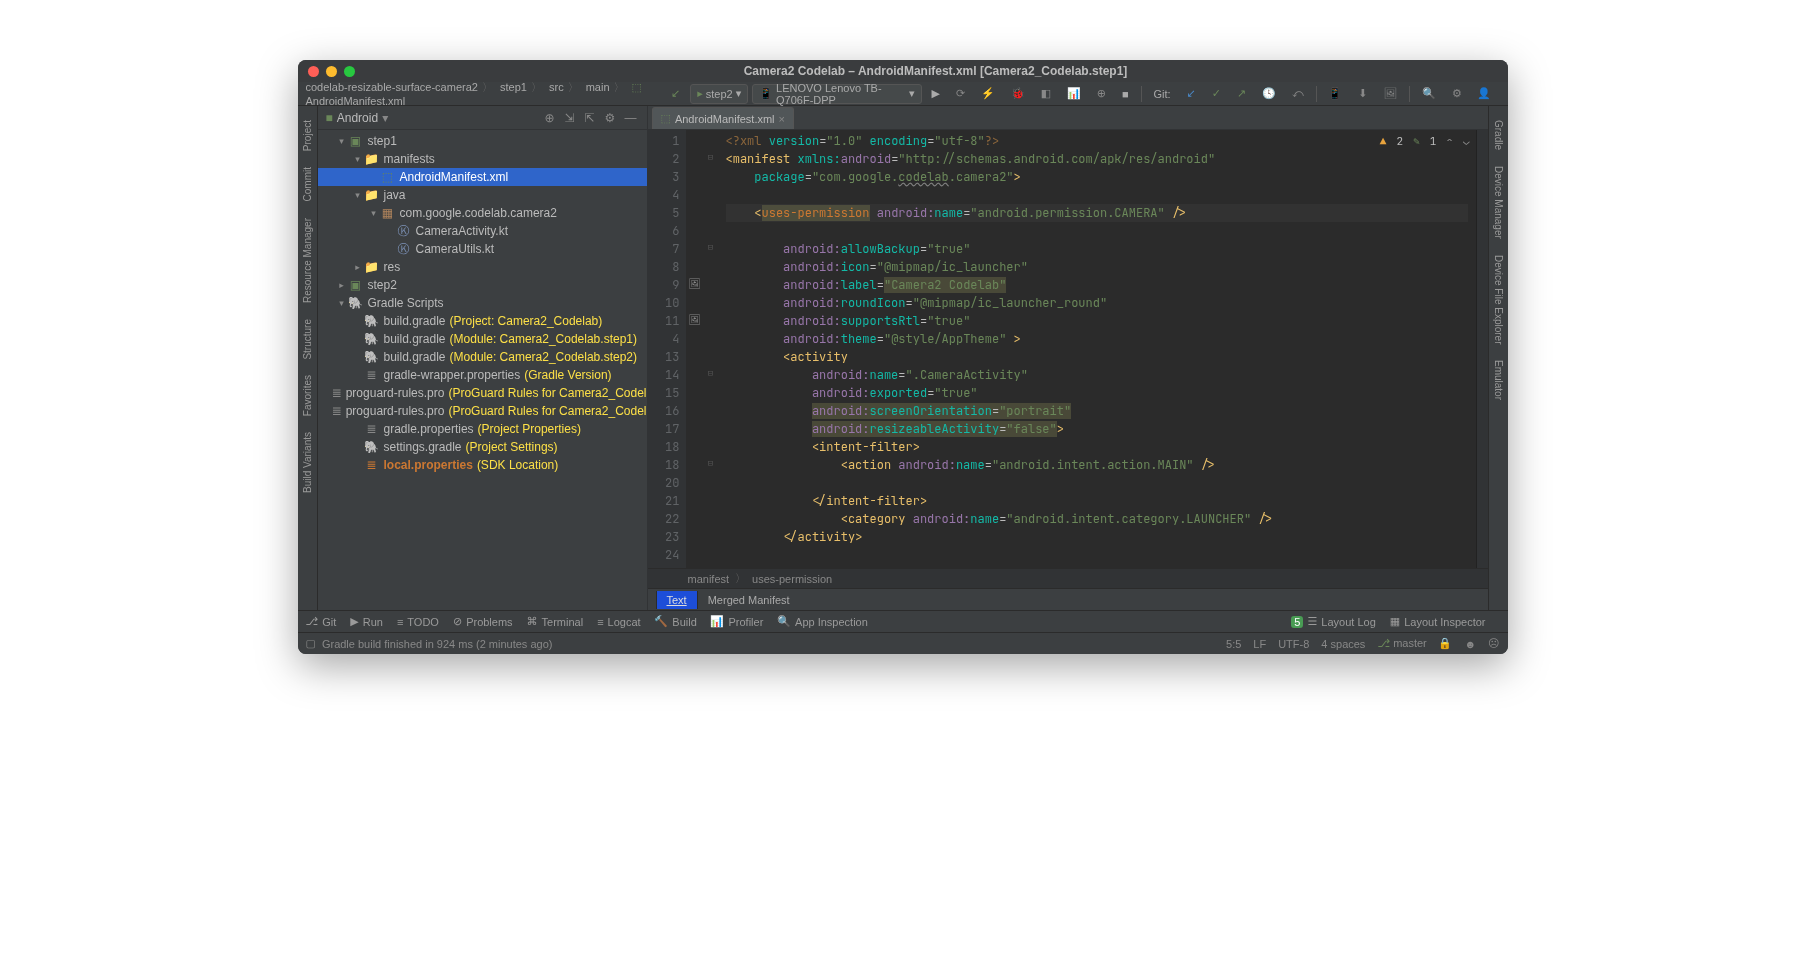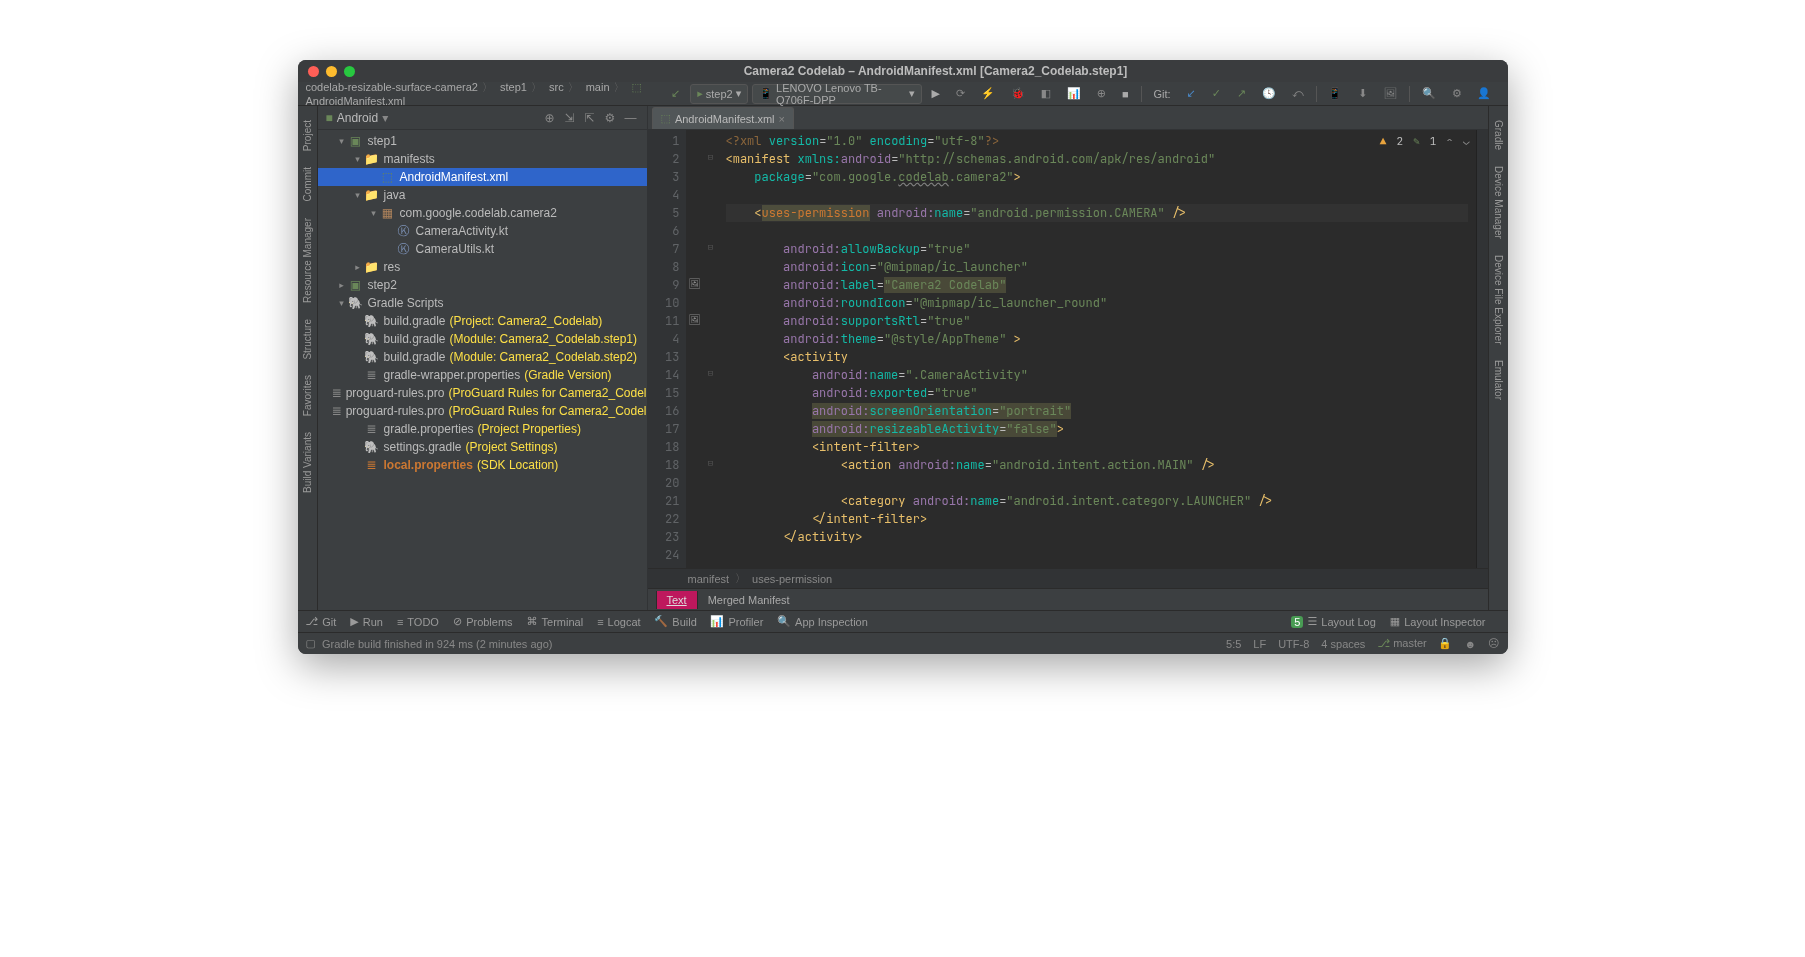--- a/index.html
+++ b/index.html
@@ -198,21 +198,21 @@
 
   .bottom-tabs {
     height: 22px; background: #3c3f41;
     display: flex; align-items: center;
     padding-left: 8px; font-size: 11px;
     border-top: 1px solid #2b2b2b;
   }
   .bottom-tabs .btab {
     padding: 3px 10px; color: #aaa; border-left: 1px solid #2b2b2b;
   }
-  .bottom-tabs .btab.active { background: #be185d; color: #ddd; text-decoration: underline; }
+  .bottom-tabs .btab.active { background: #1d4ed8; color: #ddd; text-decoration: underline; }
 
   .tool-window-bar {
     height: 22px; background: #3c3f41;
     display: flex; align-items: center;
     padding: 0 8px; font-size: 11px;
     border-top: 1px solid #2b2b2b;
   }
   .tool-window-bar .twi { display:flex; align-items:center; gap:4px; margin-right:14px; color:#9a9a9a; }
   .tool-window-bar .spacer { flex: 1; }
 
@@ -537,22 +537,22 @@
             <div class="cl">        <span class="c-ns">android:</span><span class="c-attr">supportsRtl</span>=<span class="c-str">"true"</span></div>
             <div class="cl">        <span class="c-ns">android:</span><span class="c-attr">theme</span>=<span class="c-str">"@style/AppTheme"</span> <span class="c-br">&gt;</span></div>
             <div class="cl">        <span class="c-br">&lt;</span><span class="c-tag">activity</span></div>
             <div class="cl">            <span class="c-ns">android:</span><span class="c-attr">name</span>=<span class="c-str">".CameraActivity"</span></div>
             <div class="cl">            <span class="c-ns">android:</span><span class="c-attr">exported</span>=<span class="c-str">"true"</span></div>
             <div class="cl">            <span class="hl"><span class="c-ns">android:</span><span class="c-attr">screenOrientation</span>=<span class="c-str">"portrait"</span></span></div>
             <div class="cl">            <span class="hl"><span class="c-ns">android:</span><span class="c-attr">resizeableActivity</span>=<span class="c-str">"false"</span></span><span class="c-br">&gt;</span></div>
             <div class="cl">            <span class="c-br">&lt;</span><span class="c-tag">intent-filter</span><span class="c-br">&gt;</span></div>
             <div class="cl">                <span class="c-br">&lt;</span><span class="c-tag">action</span> <span class="c-ns">android:</span><span class="c-attr">name</span>=<span class="c-str">"android.intent.action.MAIN"</span> <span class="c-br">/&gt;</span></div>
             <div class="cl"></div>
+            <div class="cl">            <span class="c-br">&lt;/</span><span class="c-tag">intent-filter</span><span class="c-br">&gt;</span></div>
             <div class="cl">                <span class="c-br">&lt;</span><span class="c-tag">category</span> <span class="c-ns">android:</span><span class="c-attr">name</span>=<span class="c-str">"android.intent.category.LAUNCHER"</span> <span class="c-br">/&gt;</span></div>
-            <div class="cl">            <span class="c-br">&lt;/</span><span class="c-tag">intent-filter</span><span class="c-br">&gt;</span></div>
             <div class="cl">        <span class="c-br">&lt;/</span><span class="c-tag">activity</span><span class="c-br">&gt;</span></div>
           </div>
         <div class="editor-strip"></div>
         <div class="editor-insp">
           <span class="warn-ic">▲</span>
           <span>2</span>
           <span class="typo-ic">✎</span>
           <span>1</span>
           <span style="color:#888">⌃</span>
           <span style="color:#888">⌄</span>

